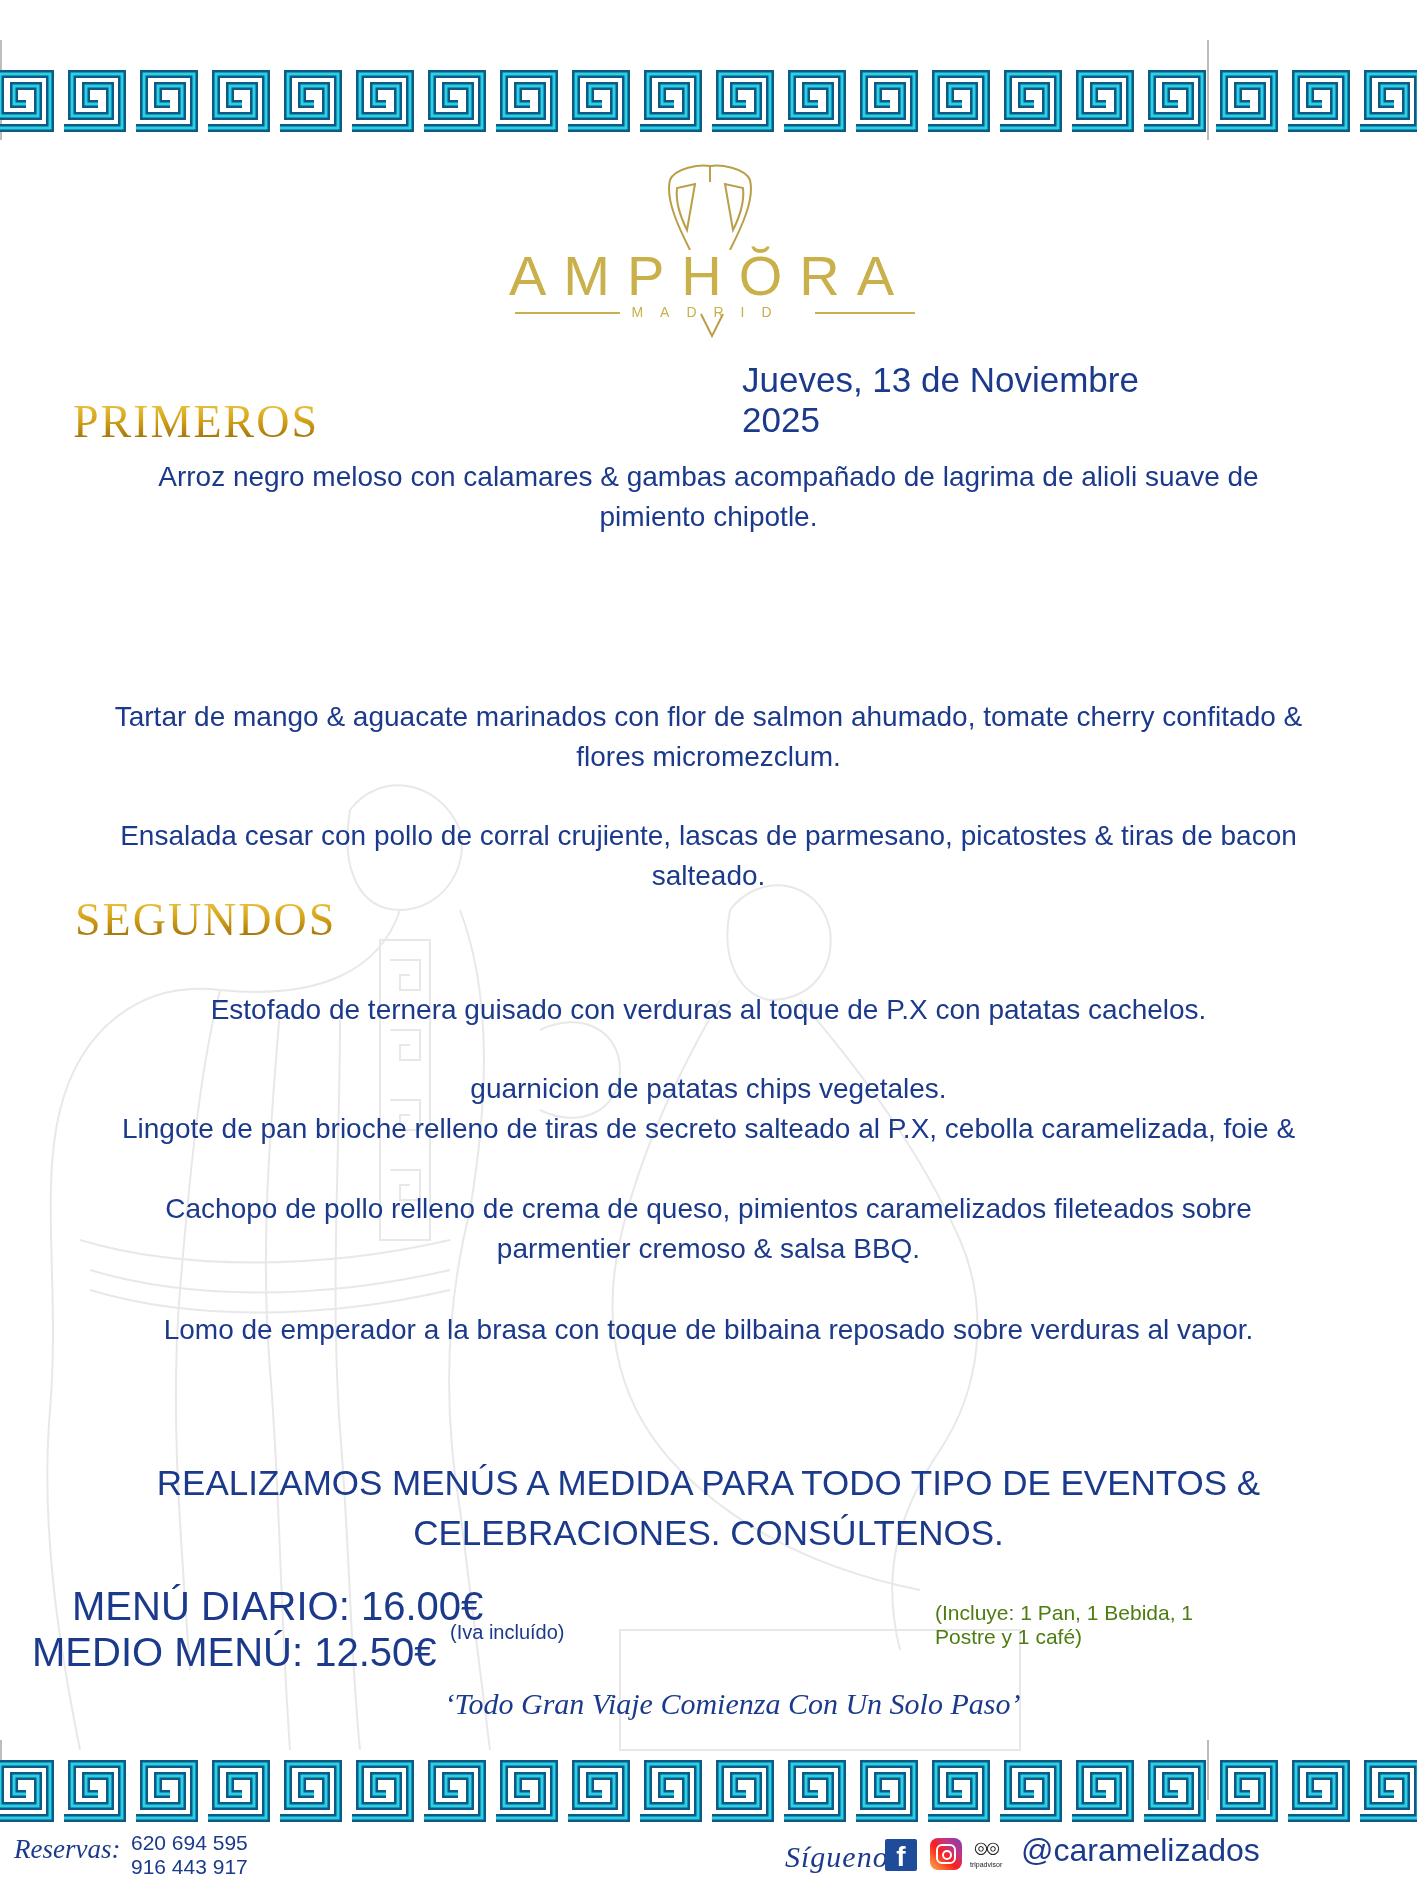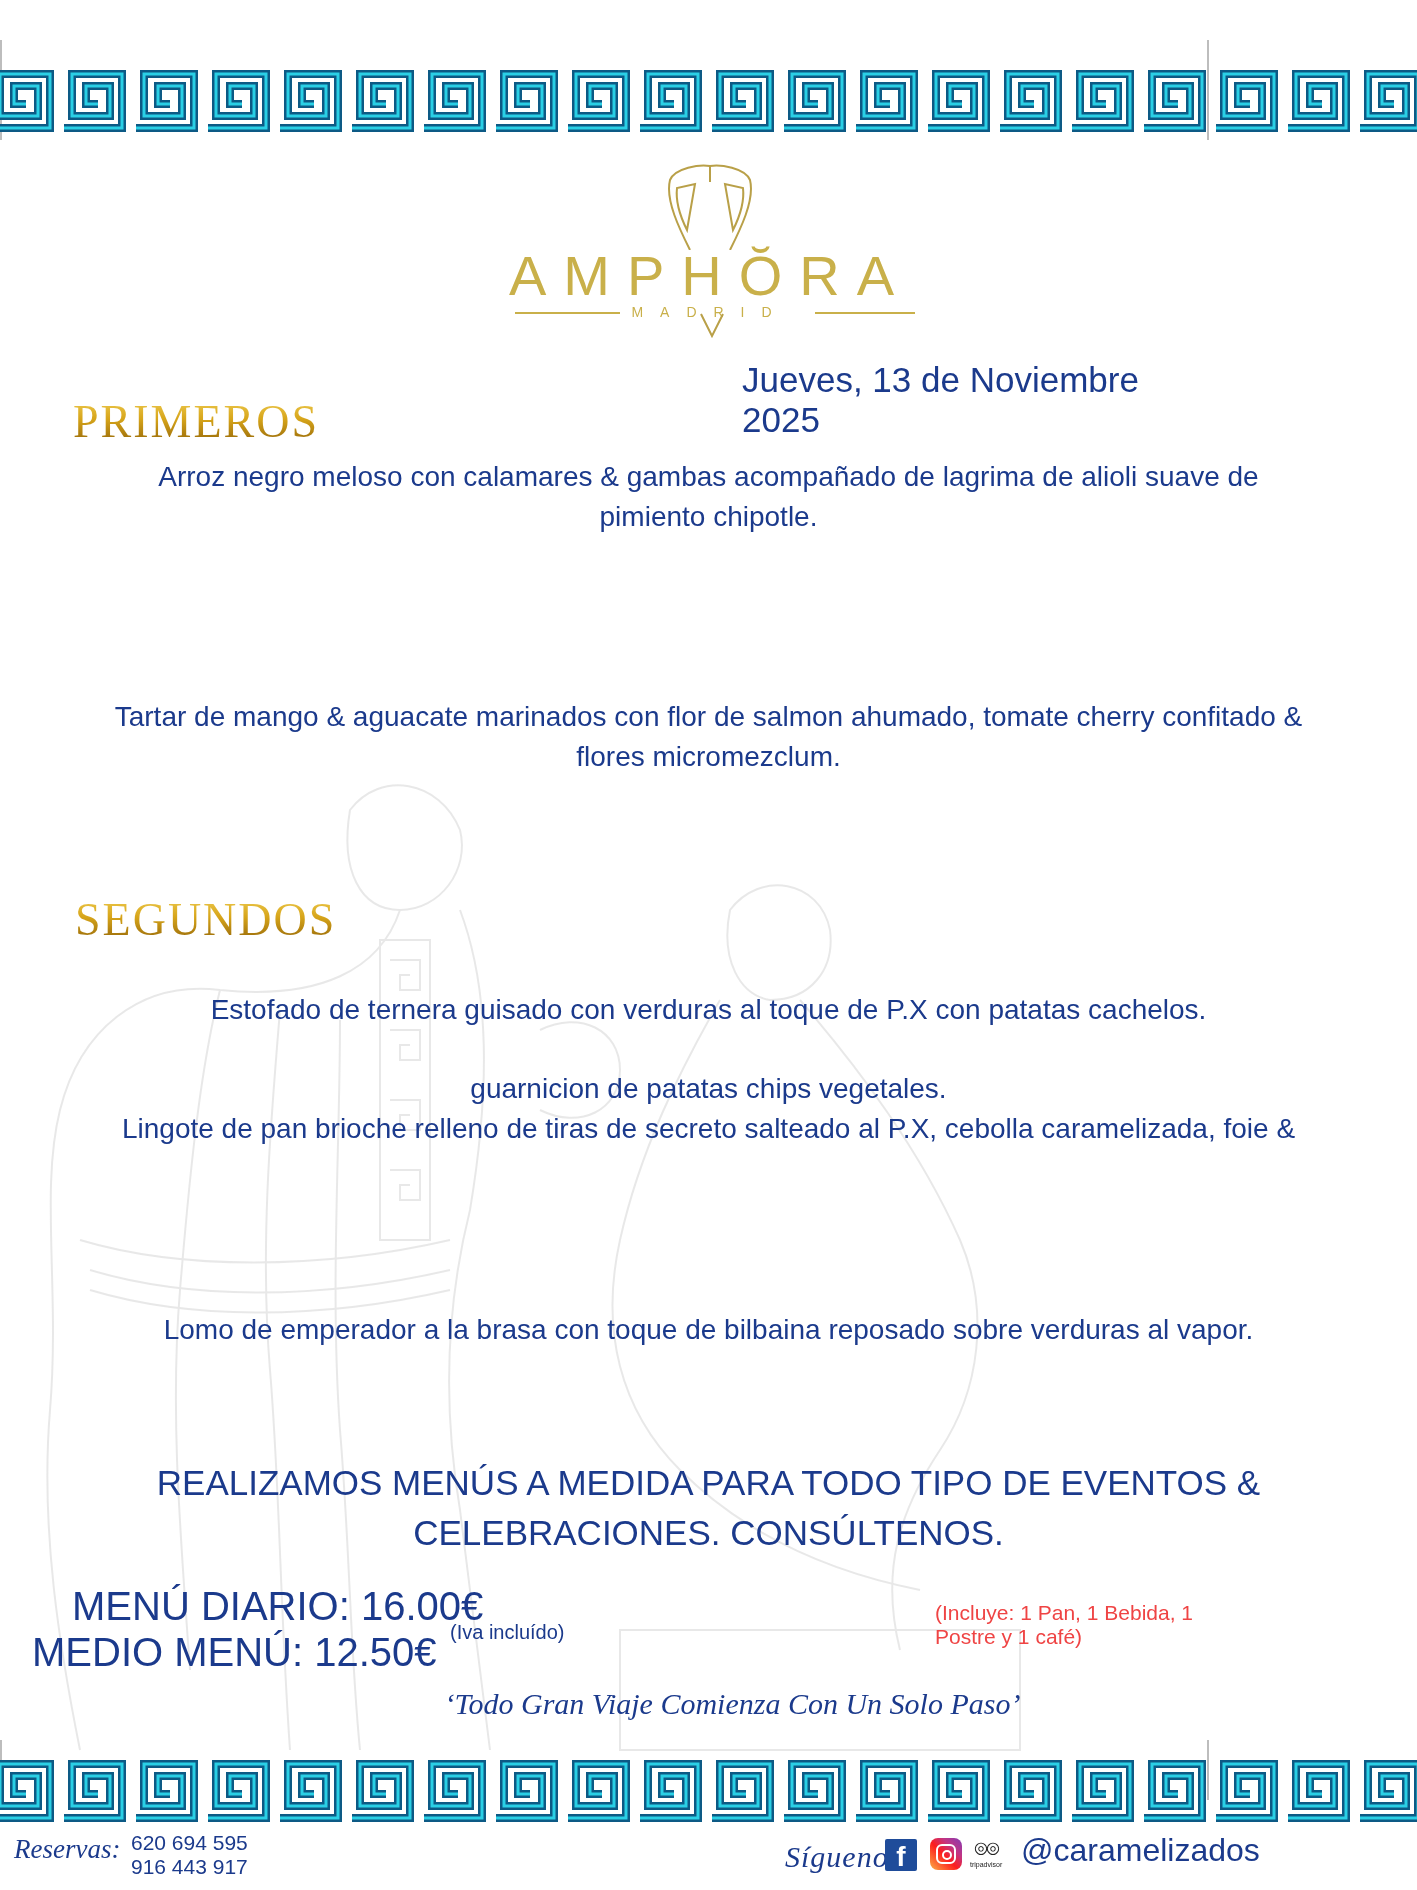--- a/index.html
+++ b/index.html
@@ -30,21 +30,21 @@
   .segundos { left: 75px; top: 893px; }
 
   .dish { position: absolute; left: 30px; width: 1357px; text-align: center; font-size: 28px; line-height: 40px; color: #1b3a8c; }
 
   .cta { position: absolute; left: 100px; width: 1217px; text-align: center; font-size: 35px; line-height: 50px; color: #1b3a8c; top: 1458px; }
 
   .price { position: absolute; left: 32px; font-size: 40px; color: #1b3a8c; line-height: 48px; }
   .price1 { top: 1582px; margin-left: 40px; }
   .price2 { top: 1628px; }
   .iva { position: absolute; left: 450px; top: 1621px; font-size: 20px; color: #1b3a8c; }
-  .incluye { position: absolute; left: 935px; top: 1601px; font-size: 21px; color: #ef4444; }
+  .incluye { position: absolute; left: 935px; top: 1601px; font-size: 21px; color: #4d7c0f; }
 
   .quote { position: absolute; left: 0; width: 1417px; text-align: center; top: 1687px; font-family: "Liberation Serif", serif; font-style: italic; font-size: 30px; color: #1b3a8c; padding-left: 24px; }
 
   .reservas-label { position: absolute; left: 14px; top: 1834px; font-family: "Liberation Serif", serif; font-style: italic; font-size: 27px; color: #1b3a8c; }
   .phone { position: absolute; left: 131px; font-size: 21px; color: #1b3a8c; }
   .phone1 { top: 1831px; }
   .phone2 { top: 1855px; }
 
   .siguenos { position: absolute; left: 745px; top: 1840px; font-family: "Liberation Serif", serif; font-style: italic; font-size: 30px; color: #1b3a8c; letter-spacing: 1px; margin-left: 40px; }
   .fb { position: absolute; left: 885px; top: 1839px; width: 32px; height: 32px; background: #1f4c9a; border-radius: 2px; color: #fff; font-weight: bold; font-size: 28px; text-align: center; line-height: 36px; }
@@ -119,29 +119,37 @@
   <div class="section-title primeros">PRIMEROS</div>
 
   <div class="dish" style="top:457px;">
     <div>Arroz negro meloso con calamares &amp; gambas acompañado de lagrima de alioli suave de</div>
     <div>pimiento chipotle.</div>
   </div>
   <div class="dish" style="top:697px;">
     <div>Tartar de mango &amp; aguacate marinados con flor de salmon ahumado, tomate cherry confitado &amp;</div>
     <div>flores micromezclum.</div>
   </div>
+  <div class="dish" style="top:816px;">
+    <div>Ensalada cesar con pollo de corral crujiente, lascas de parmesano, picatostes &amp; tiras de bacon</div>
+    <div>salteado.</div>
+  </div>
 
   <div class="section-title segundos">SEGUNDOS</div>
 
   <div class="dish" style="top:990px;">
     <div>Estofado de ternera guisado con verduras al toque de P.X con patatas cachelos.</div>
   </div>
   <div class="dish" style="top:1069px;">
     <div>guarnicion de patatas chips vegetales.</div>
     <div>Lingote de pan brioche relleno de tiras de secreto salteado al P.X, cebolla caramelizada, foie &amp;</div>
+  </div>
+  <div class="dish" style="top:1189px;">
+    <div>Cachopo de pollo relleno de crema de queso, pimientos caramelizados fileteados sobre</div>
+    <div>parmentier cremoso &amp; salsa BBQ.</div>
   </div>
   <div class="dish" style="top:1310px;">
     <div>Lomo de emperador a la brasa con toque de bilbaina reposado sobre verduras al vapor.</div>
   </div>
 
   <div class="cta">
     <div>REALIZAMOS MENÚS A MEDIDA PARA TODO TIPO DE EVENTOS &amp;</div>
     <div>CELEBRACIONES. CONSÚLTENOS.</div>
   </div>
 

